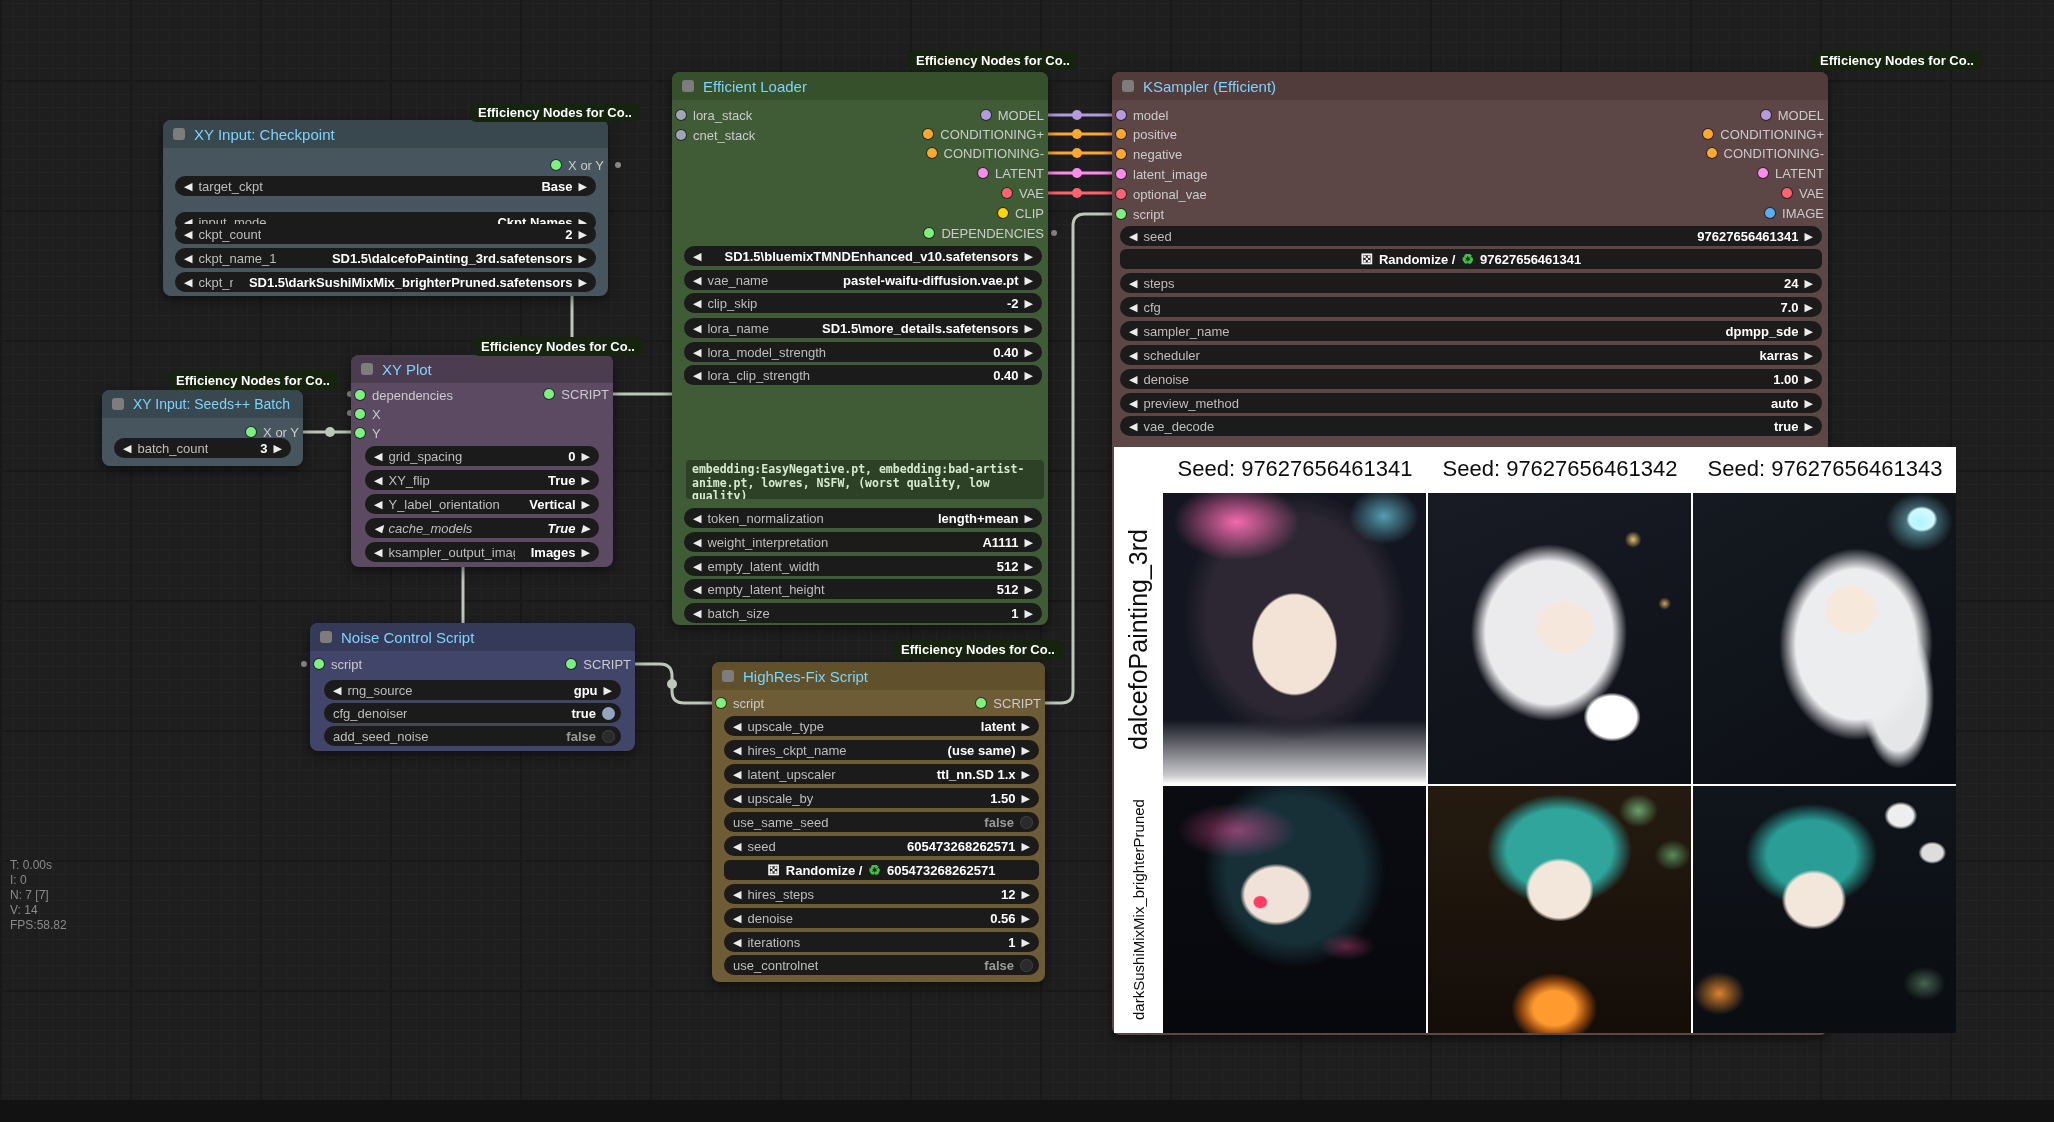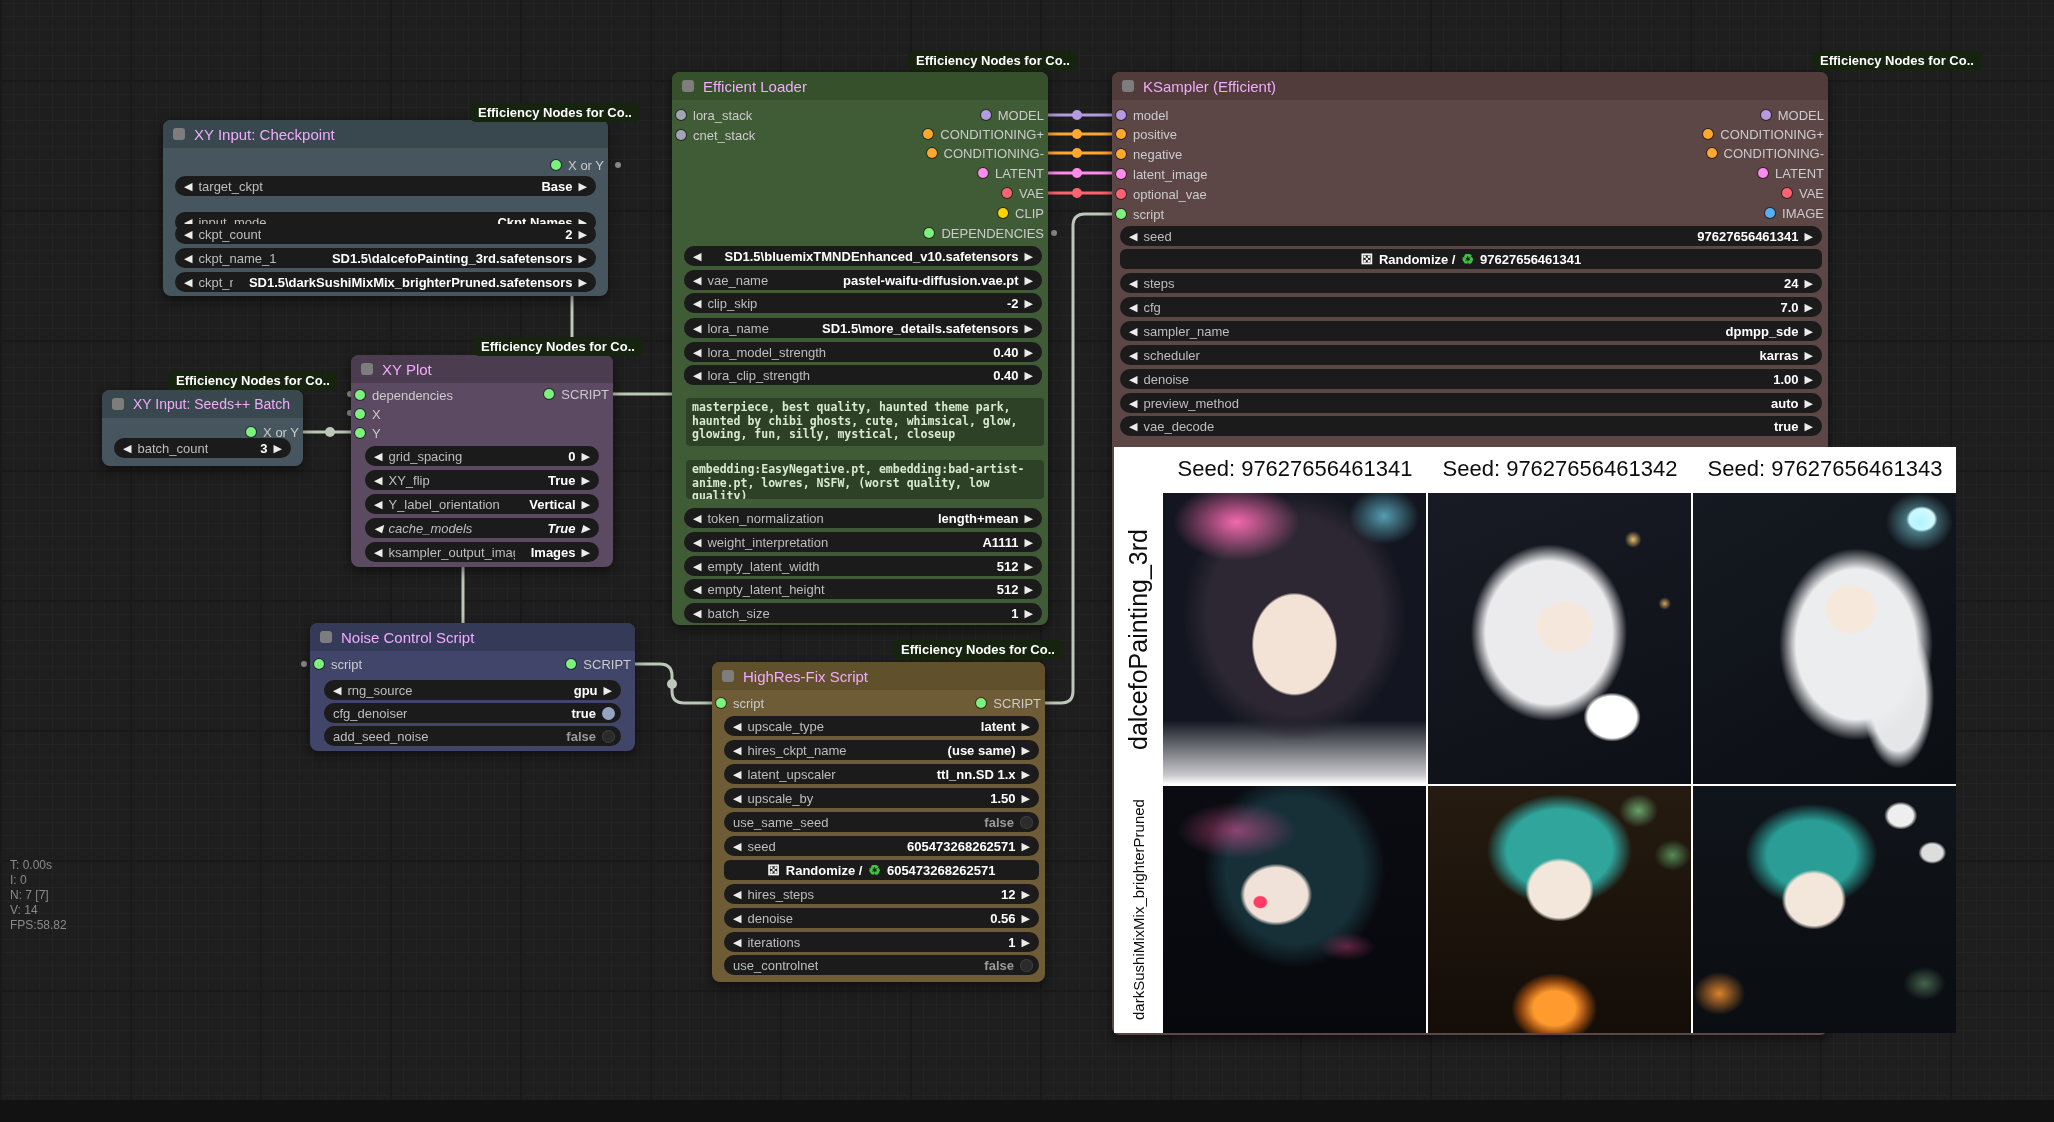--- a/index.html
+++ b/index.html
@@ -9,21 +9,21 @@
     background-image:
       repeating-linear-gradient(0deg,#191919 0 2px,transparent 2px 130px),
       repeating-linear-gradient(90deg,#191919 0 2px,transparent 2px 130px),
       repeating-linear-gradient(0deg,#232323 0 1px,transparent 1px 13px),
       repeating-linear-gradient(90deg,#232323 0 1px,transparent 1px 13px);
     font-family:"Liberation Sans",sans-serif;
   }
   #wires{position:absolute;left:0;top:0;z-index:1;pointer-events:none;}
   .node{position:absolute;z-index:2;border-radius:8px;box-shadow:0 4px 12px rgba(0,0,0,.5);}
   .ntitle{position:absolute;left:0;right:0;top:0;height:28px;border-radius:8px 8px 0 0;
-    display:flex;align-items:center;gap:9px;padding-left:10px;color:#f0abfc;font-size:15px;}
+    display:flex;align-items:center;gap:9px;padding-left:10px;color:#7dd3fc;font-size:15px;}
   .nicon{width:12px;height:12px;border-radius:3px;background:#7d7d7d;flex:0 0 auto;}
   .srow{position:absolute;height:18px;display:flex;align-items:center;gap:7px;color:#cbcbcb;font-size:13px;z-index:3;}
   .srow.in{left:4px;}
   .srow.out{right:4px;flex-direction:row-reverse;}
   .dot{width:10px;height:10px;border-radius:50%;box-shadow:0 0 0 1px rgba(0,0,0,.5);flex:0 0 auto;}
   .c-lime{background:#7df17d;} .c-gray{background:#a3a3b8;} .c-model{background:#b49ae0;}
   .c-cond{background:#ffa830;} .c-lat{background:#ff8bec;} .c-vae{background:#ff6270;}
   .c-clip{background:#ffd400;} .c-img{background:#58aef2;}
   .w{position:absolute;height:20px;background:#1b1b1b;border-radius:11px;display:flex;
      align-items:center;gap:6px;padding:0 9px;font-size:13px;color:#bdbdbd;z-index:3;}
@@ -366,21 +366,20 @@
       <span class="val">0.40</span>
       <span class="arr arrR"></span>
     </div>
     <div class="w" style="left:12px;right:6px;top:293px;border-radius:9px;">
       <span class="arr arrL"></span>
       <span class="lab">lora_clip_strength</span>
         <span class="sp"></span>
       <span class="val">0.40</span>
       <span class="arr arrR"></span>
     </div>
-    <div class="prompt" style="left:14px;right:4px;top:326px;height:42px;">masterpiece, best quality, haunted theme park, haunted by chibi ghosts, cute, whimsical, glow, glowing, fun, silly, mystical, closeup</div>
     <div class="prompt" style="left:14px;right:4px;top:388px;height:33px;">embedding:EasyNegative.pt, embedding:bad-artist-anime.pt, lowres, NSFW, (worst quality, low quality)</div>
     <div class="w" style="left:12px;right:6px;top:436px;">
       <span class="arr arrL"></span>
       <span class="lab">token_normalization</span>
         <span class="sp"></span>
       <span class="val">length+mean</span>
       <span class="arr arrR"></span>
     </div>
     <div class="w" style="left:12px;right:6px;top:460px;">
       <span class="arr arrL"></span>

